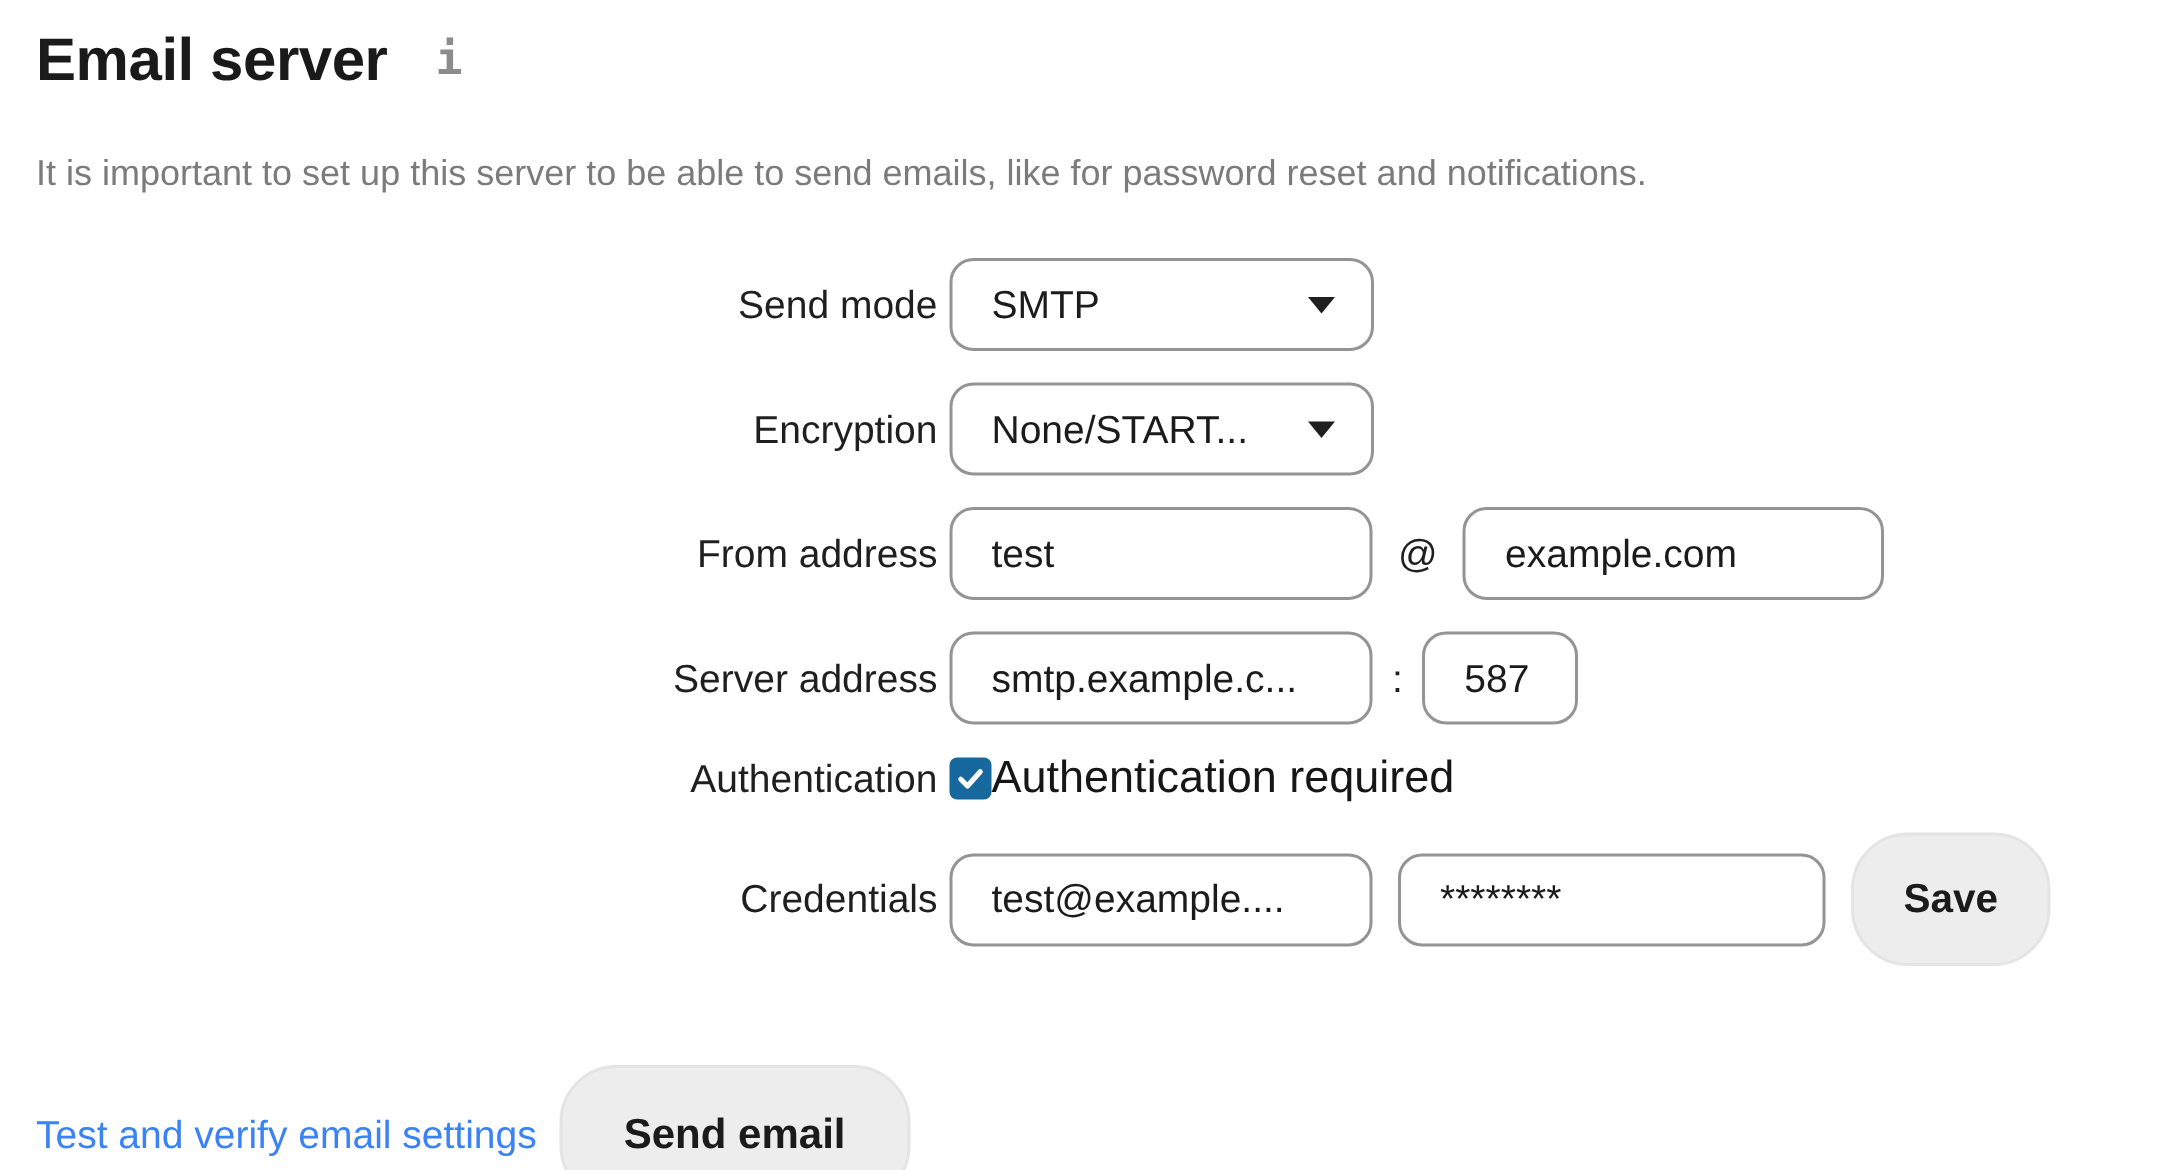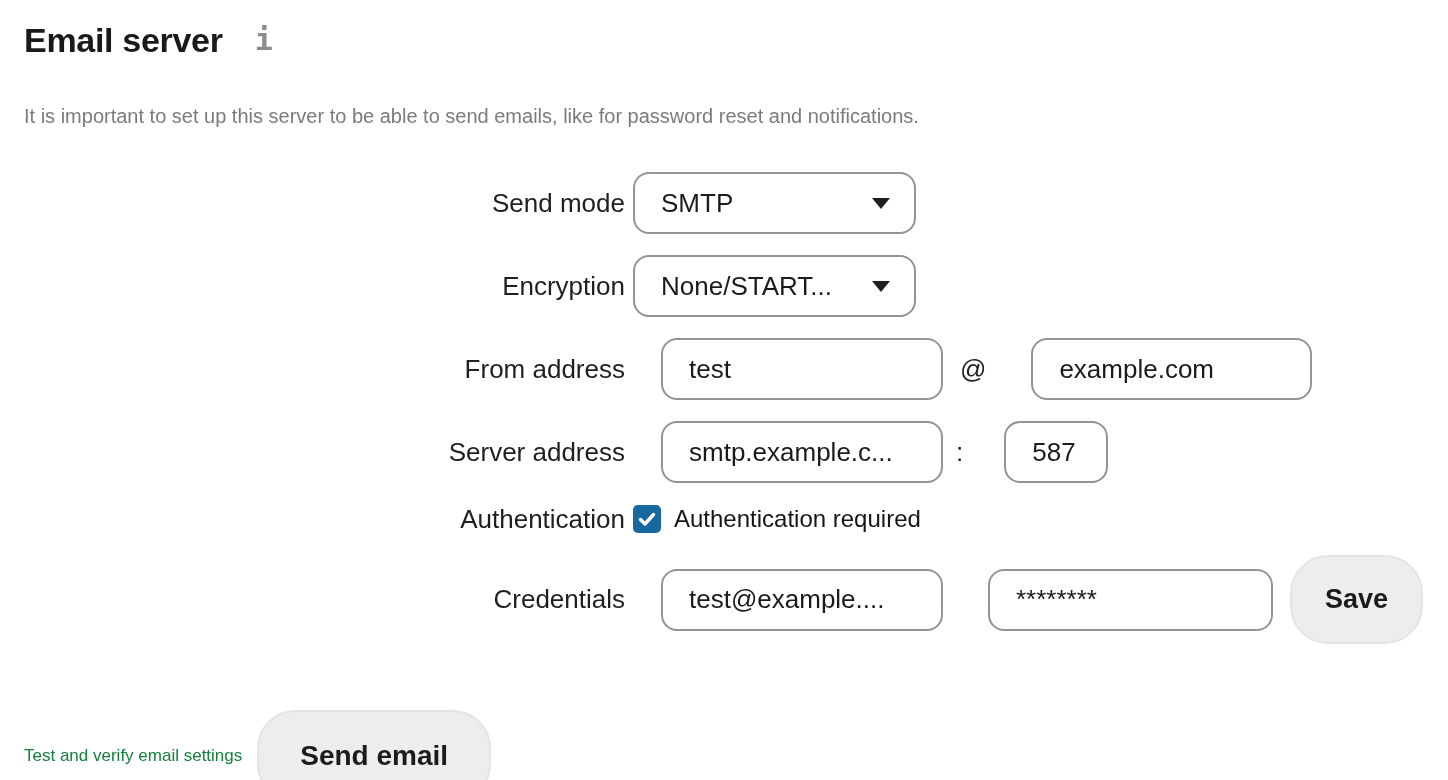--- a/index.html
+++ b/index.html
@@ -9,35 +9,35 @@
     background: #ffffff;
     font-family: "Liberation Sans", sans-serif;
     color: #1b1b1b;
     overflow: hidden;
   }
   .page { padding: 14px 24px 0 24px; }
 
   
   .header-row { display: flex; align-items: flex-start; margin-top: 4px; }
   .page-title {
-    font-size: 34px; font-weight: 700; color: #1a1a1a;
+    font-size: 40px; font-weight: 700; color: #1a1a1a;
     line-height: 44px; margin: 0;
     letter-spacing: -0.3px;
   }
   .info-icon {
     font-family: "DejaVu Sans Mono", monospace;
     font-weight: 700; font-size: 30px; line-height: 44px;
     color: #8c8c8c; margin-left: 32px;
     cursor: default;
   }
 
   
   .description {
     margin-top: 38px;
-    font-size: 20px; color: #7b7b7b;
+    font-size: 24px; color: #7b7b7b;
     line-height: 32px;
     white-space: nowrap;
   }
 
   
   .form { margin-top: 40px; }
   .form-row { display: flex; align-items: center; margin-bottom: 21px; }
   .form-label {
     width: 601px; flex: 0 0 601px;
     text-align: right; font-size: 26px; color: #1f1f1f;
@@ -61,56 +61,55 @@
   .select-arrow {
     width: 0; height: 0;
     border-left: 9px solid transparent;
     border-right: 9px solid transparent;
     border-top: 11px solid #1f1f1f;
     margin-left: 10px; flex: 0 0 auto;
   }
   input.text-input {
     padding: 0 22px 0 26px;
     outline: none;
-    margin-left: 28px;
   }
   .w-main { width: 282px; }
   .w-domain { width: 281px; }
   .w-port { width: 104px; }
   .w-pass { width: 285px; }
   .sep { font-size: 26px; color: #1f1f1f; margin: 0 17px; }
   .sep-colon { margin: 0 13px; }
 
   
   .checkbox-row { margin-bottom: 21px; height: 30px; }
   .checkbox {
     width: 28px; height: 28px; border-radius: 5px;
     background: #17689e;
     display: flex; align-items: center; justify-content: center;
     cursor: pointer; flex: 0 0 auto;
   }
   .checkbox svg { display: block; }
-  .checkbox-text { font-size: 24px; margin-left: 13px; color: #161616; }
+  .checkbox-text { font-size: 30px; color: #161616; }
 
   
   .pill-btn {
     display: inline-flex; align-items: center; justify-content: center;
     background: #ededed;
     border: 2px solid #e4e4e4;
     border-radius: 38px;
     font-family: "Liberation Sans", sans-serif;
     font-weight: 700; font-size: 27px; color: #1b1b1b;
     cursor: pointer;
     white-space: nowrap;
   }
   .save-btn { height: 89px; padding: 0 33px; margin-left: 17px; }
 
   
   .test-row { display: flex; align-items: center; margin-top: 66px; margin-left: 0; }
-  .test-label { font-size: 17px; color: #15803d; white-space: nowrap; }
+  .test-label { font-size: 26px; color: #3b82f6; white-space: nowrap; }
   .send-email-btn { height: 92px; padding: 0 41px; margin-left: 15px; font-size: 28px; }
 </style>
 </head>
 <body>
 
 <div class="page">
 
   <div class="header-row">
     <h2 class="page-title">Email server</h2>
     <span class="info-icon">i</span>

